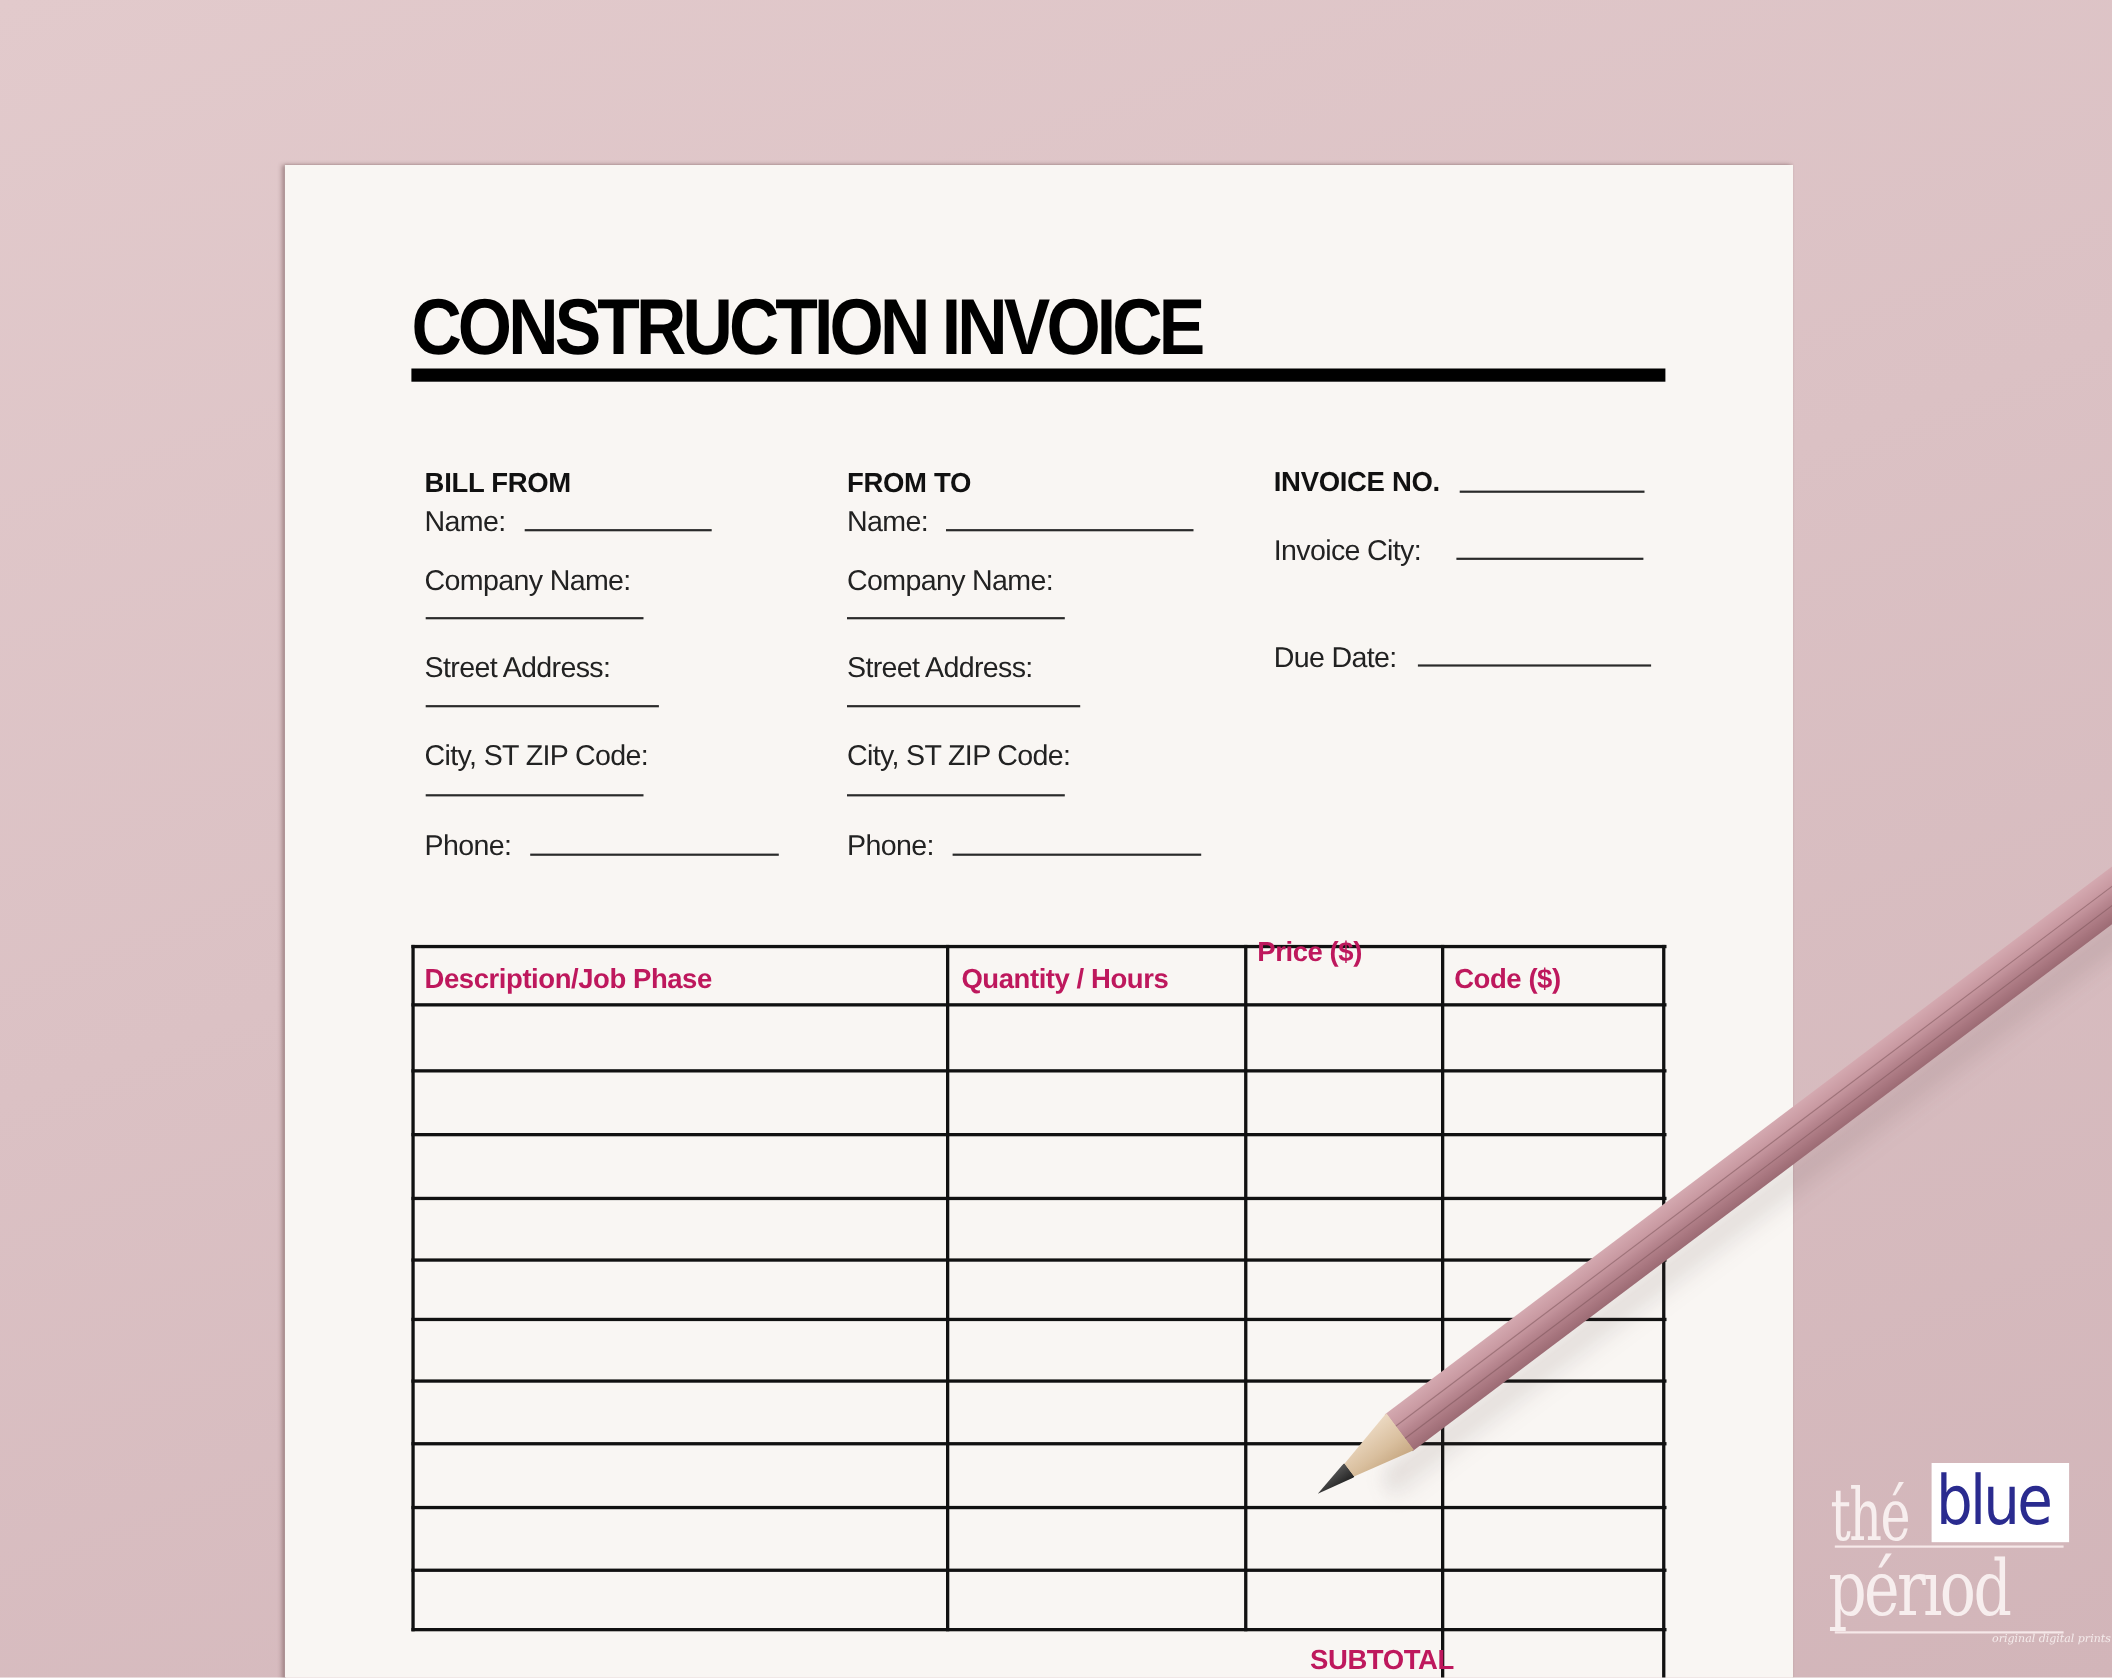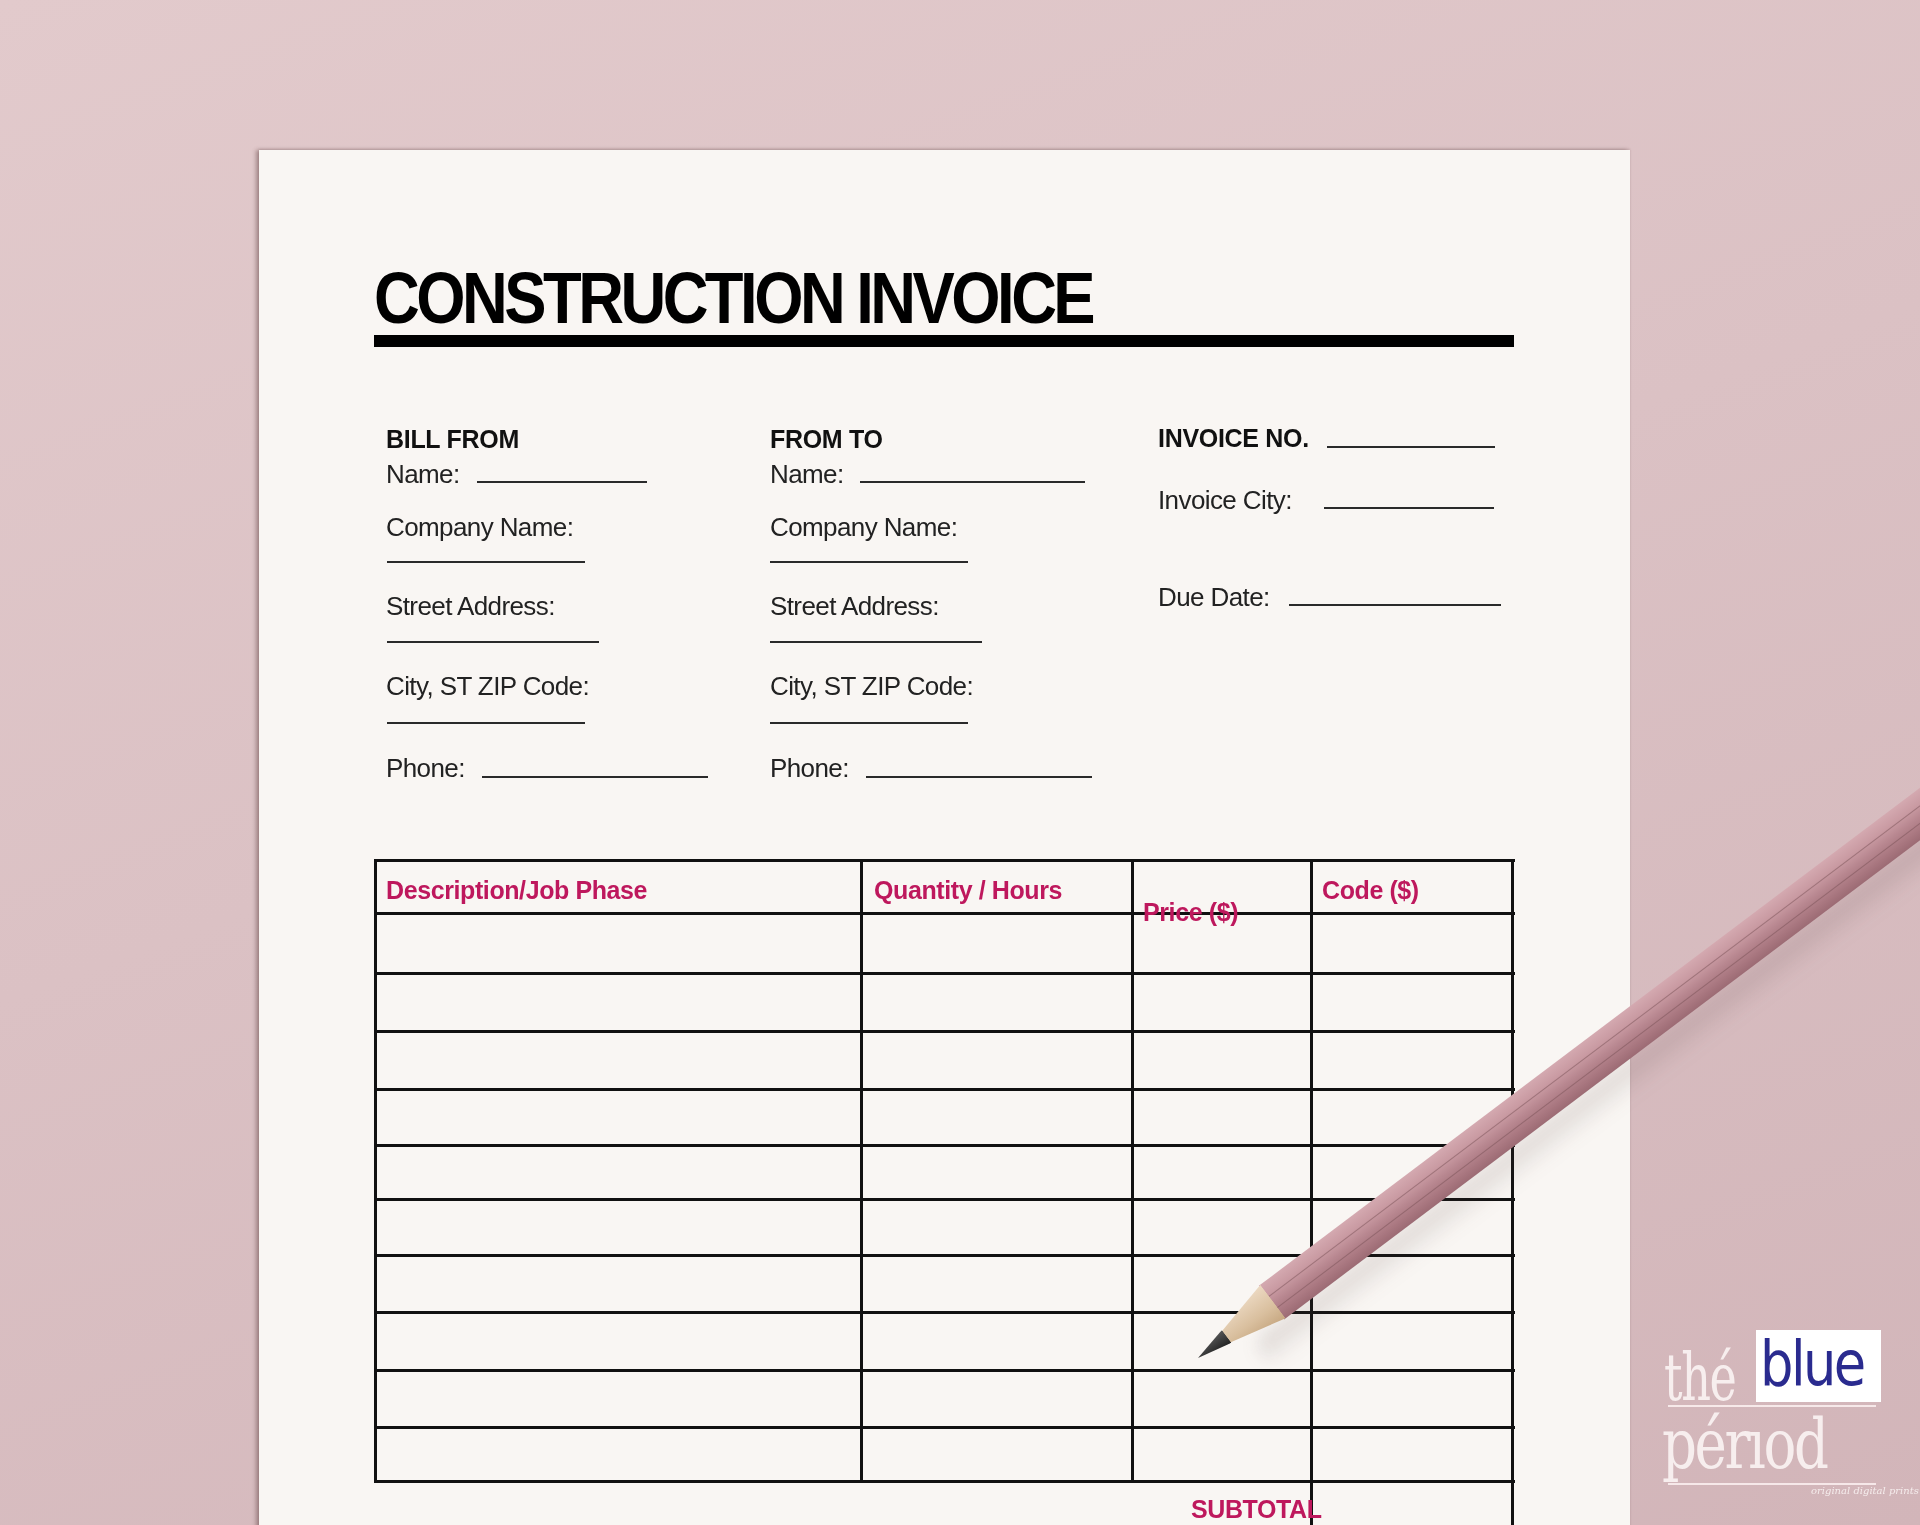--- a/index.html
+++ b/index.html
@@ -118,21 +118,21 @@
   <div class="hline" style="left:374px; top:1480px; width:1141px;"></div>
 
   <div class="vline" style="left:374px; top:859px; height:624px;"></div>
   <div class="vline" style="left:860px; top:859px; height:624px;"></div>
   <div class="vline" style="left:1131px; top:859px; height:624px;"></div>
   <div class="vline" style="left:1310px; top:859px; height:680px;"></div>
   <div class="vline" style="left:1511px; top:859px; height:680px;"></div>
 
   <div class="th" style="left:386px; top:878px;">Description/Job Phase</div>
   <div class="th" style="left:874px; top:878px;">Quantity / Hours</div>
-  <div class="th" style="left:1143px; top:900px;">Price ($)</div>
+  <div class="th" style="left:1143px; top:854px;">Price ($)</div>
   <div class="th" style="left:1322px; top:878px;">Code ($)</div>
 
   <div class="th" style="left:1163px; top:1497px;margin-left:28px;">SUBTOTAL</div>
   <div class="cell" style="left:1313px; top:1483px; width:198px; height:42px;"></div>
 </div>
 
 <div id="row-container">
     <div>
       <div class="cell" style="left: 377px; top: 915px; width: 483px; height: 57px;"></div>
       <div class="cell" style="left: 863px; top: 915px; width: 268px; height: 57px;"></div>

